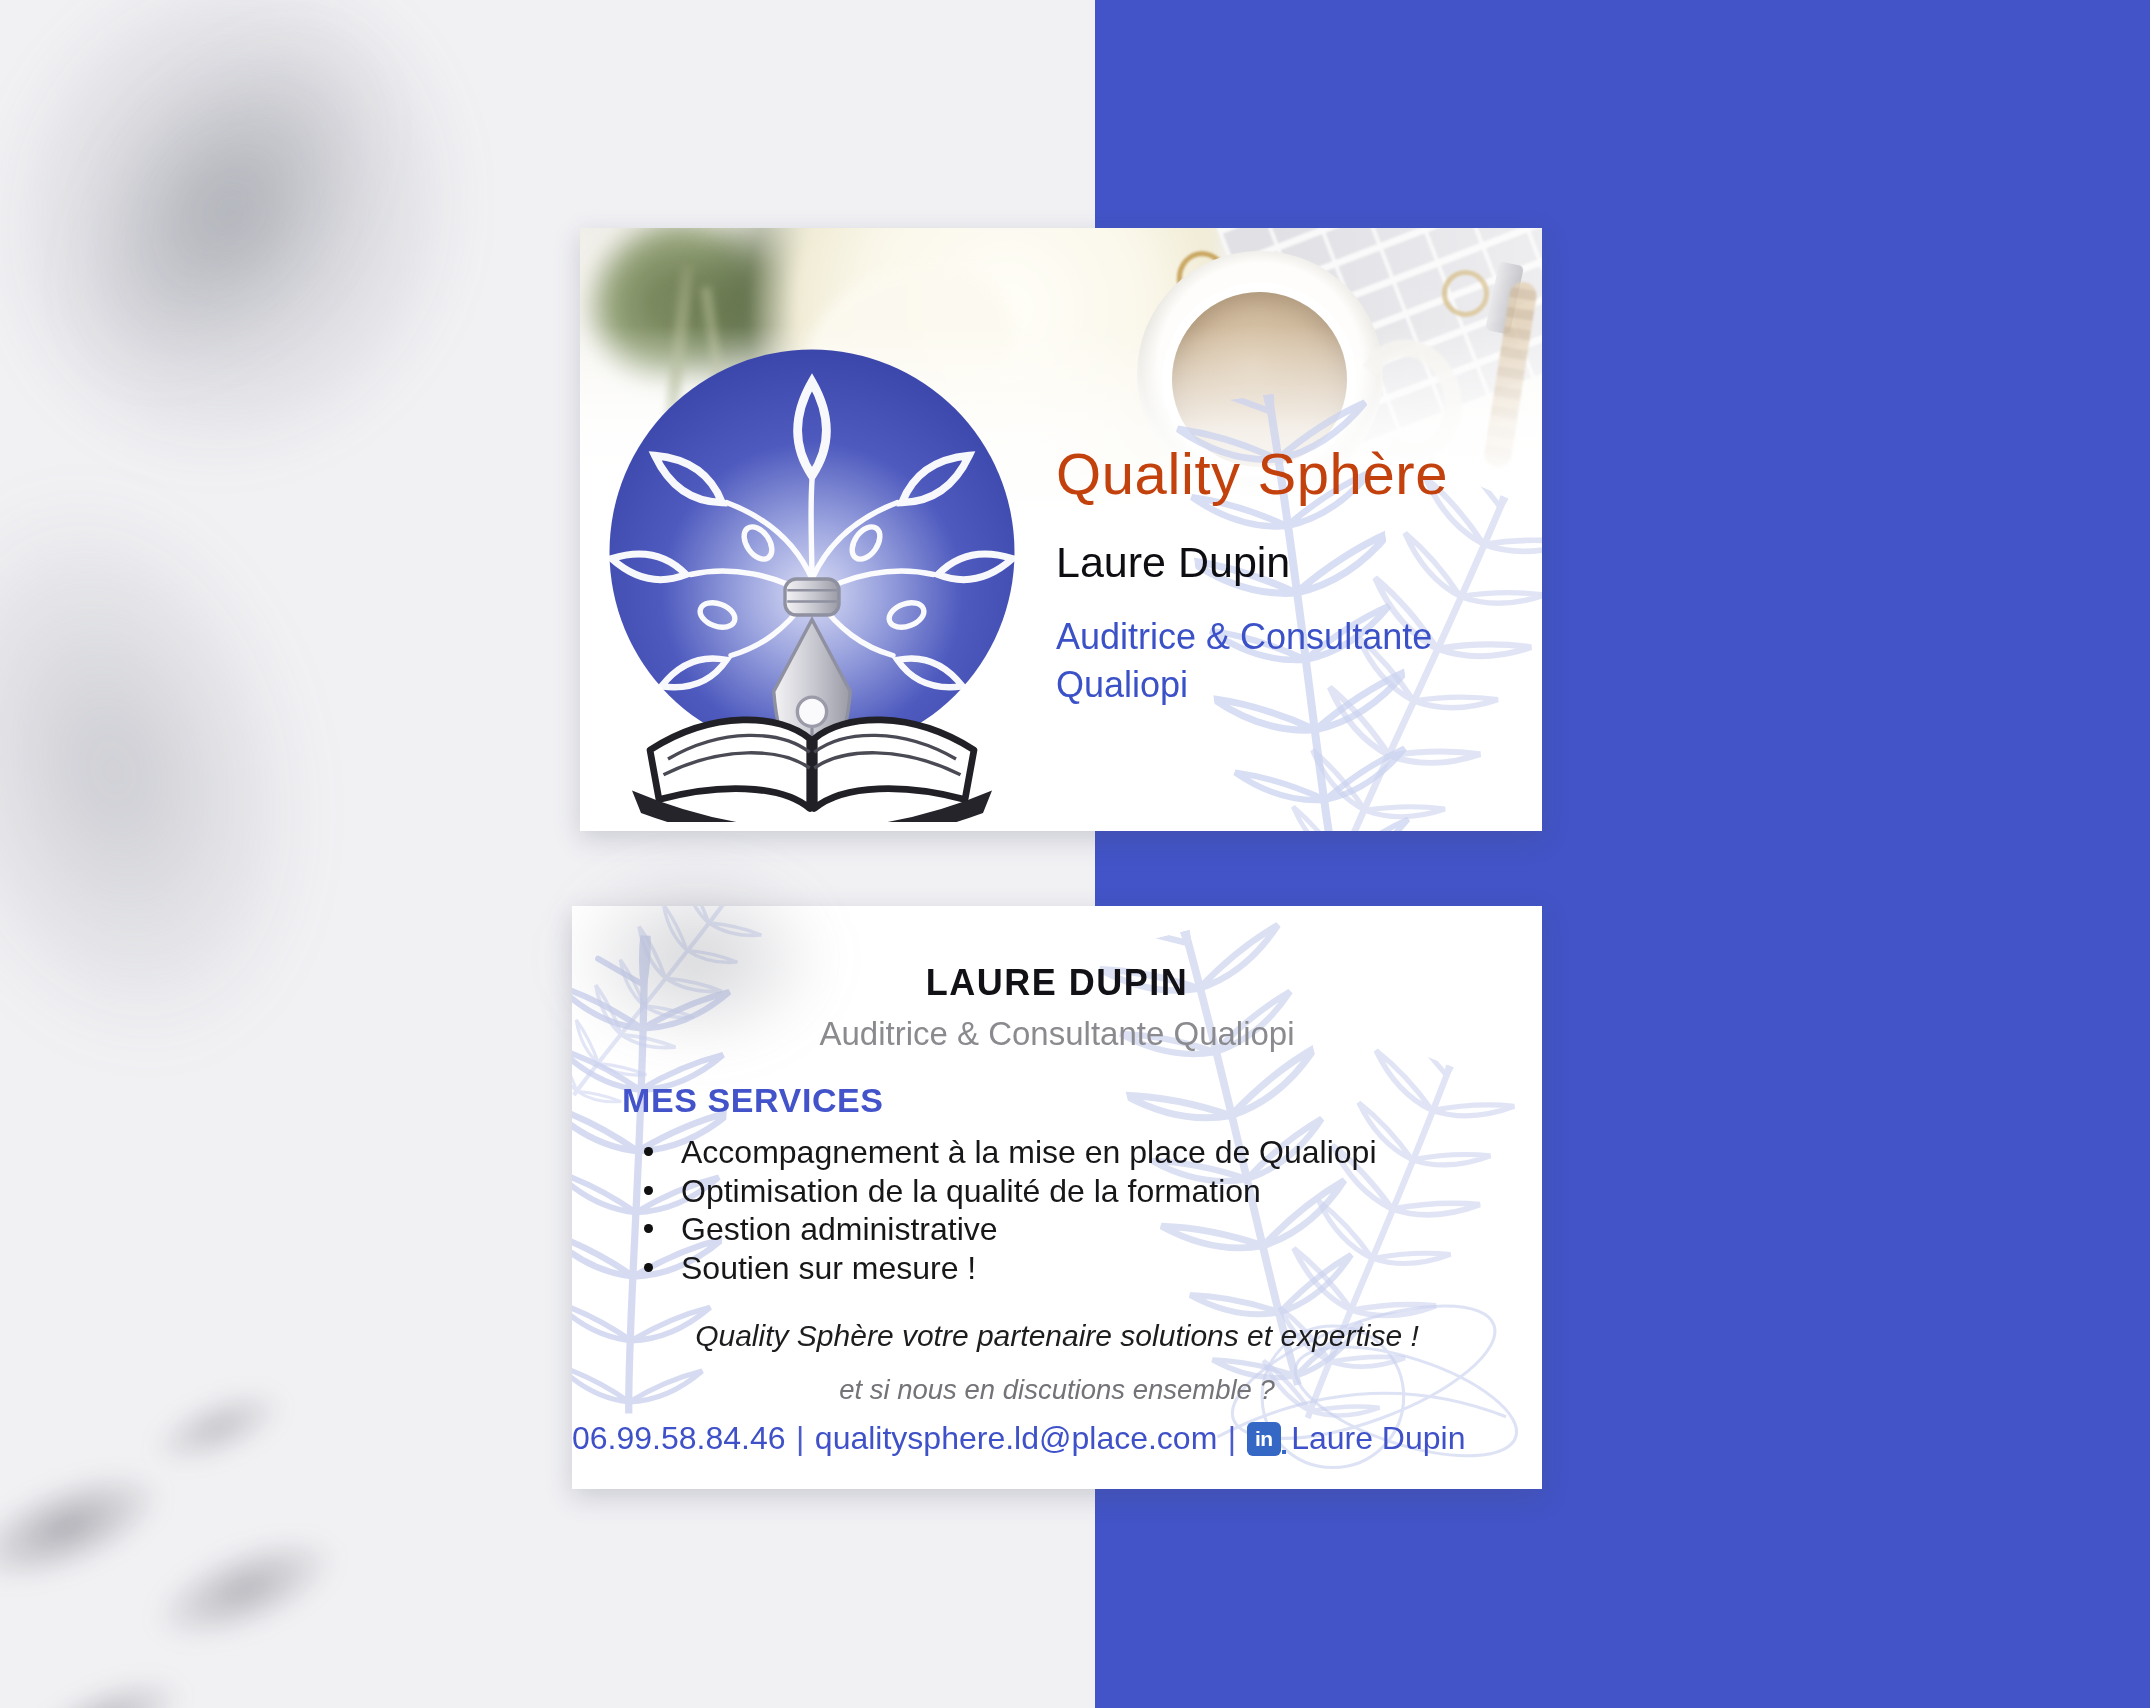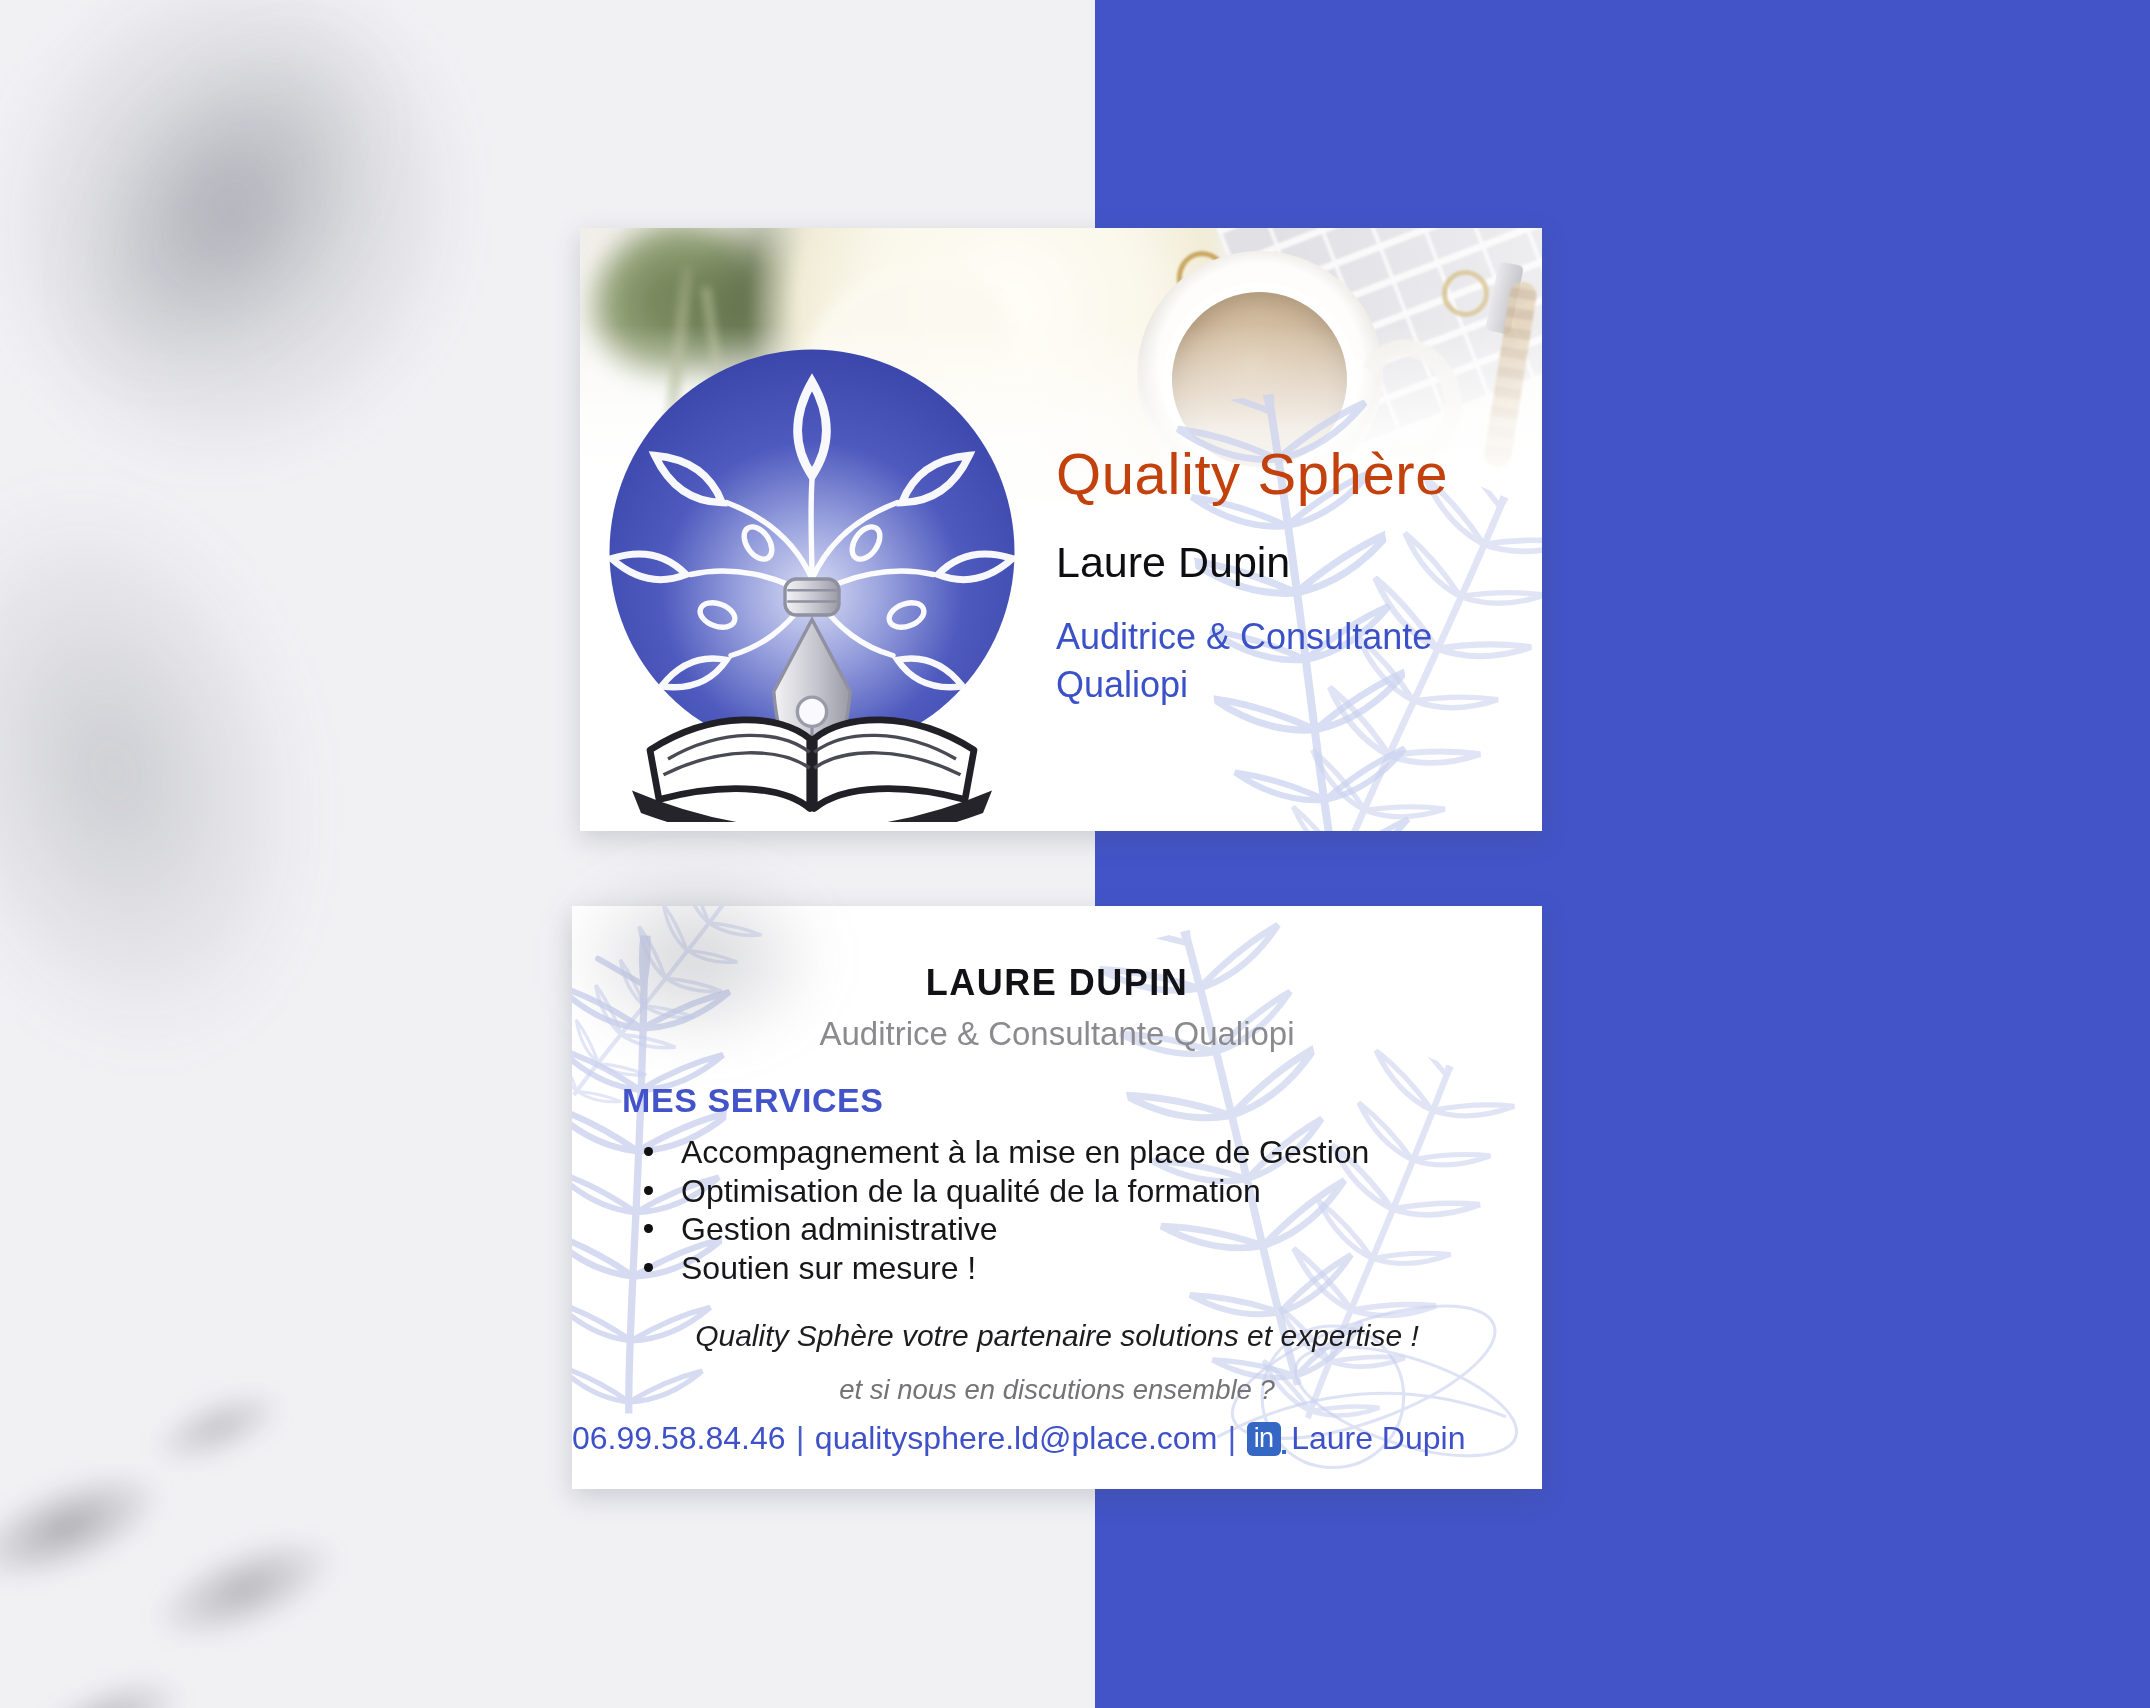--- a/index.html
+++ b/index.html
@@ -92,21 +92,21 @@
   .svc-row .svc-text{position:absolute;left:59px;top:0;white-space:nowrap;}
   .r1{top:228px;} .r2{top:267px;} .r3{top:305px;} .r4{top:344px;}
   .tagline{left:0;top:413px;width:100%;text-align:center;font-size:30px;font-style:italic;font-weight:500;
            color:#1d1d20;z-index:3;}
   .question{left:0;top:468px;width:100%;text-align:center;font-size:27.5px;font-style:italic;color:#737378;z-index:3;}
   .contact{left:0;top:514px;width:100%;display:flex;align-items:center;gap:10.5px;
            font-size:32px;font-weight:500;color:#3f51c8;z-index:3;white-space:nowrap;}
   .sep{font-weight:300;color:#4a5ccc;}
   .li-badge{position:relative;display:inline-flex;align-items:center;justify-content:center;
             width:34px;height:34px;border-radius:5.8px;background:#3567c5;color:#fff;
-            font-size:27px;font-weight:400;letter-spacing:-0.6px;}
+            font-size:21px;font-weight:700;letter-spacing:-0.6px;}
   .li-badge::after{content:"";position:absolute;right:-5.8px;bottom:1.8px;width:4.1px;height:4.1px;background:#3567c5;}
 </style>
 </head>
 <body>
 
 <svg width="0" height="0" style="position:absolute">
   <defs>
     <g id="leafPair" fill="none" stroke="currentColor" stroke-width="4">
       <path d="M0 0 Q-30 -2 -56 -26 Q-28 -18 0 0 Z"></path>
       <path d="M0 0 Q30 -2 56 -26 Q28 -18 0 0 Z"></path>
@@ -260,21 +260,21 @@
     <svg class="wm" style="left:626px;top:362px;width:339px;height:216px;opacity:.65" viewBox="0 0 580 370" width="339" height="216">
       <use href="#swirl" width="580" height="370"></use>
       </svg>
 
     <div class="abs bname">LAURE DUPIN</div>
     <div class="abs brole">Auditrice &amp; Consultante Qualiopi</div>
     <div class="abs svc-title">MES SERVICES</div>
 
     <div class="abs svc-row r1">
       <span class="dot"></span>
-      <span class="svc-text">Accompagnement à la mise en place de Gestion</span>
+      <span class="svc-text">Accompagnement à la mise en place de Qualiopi</span>
     </div>
     <div class="abs svc-row r2">
       <span class="dot"></span>
       <span class="svc-text">Optimisation de la qualité de la formation</span>
     </div>
     <div class="abs svc-row r3">
       <span class="dot"></span>
       <span class="svc-text">Gestion administrative</span>
     </div>
     <div class="abs svc-row r4">

